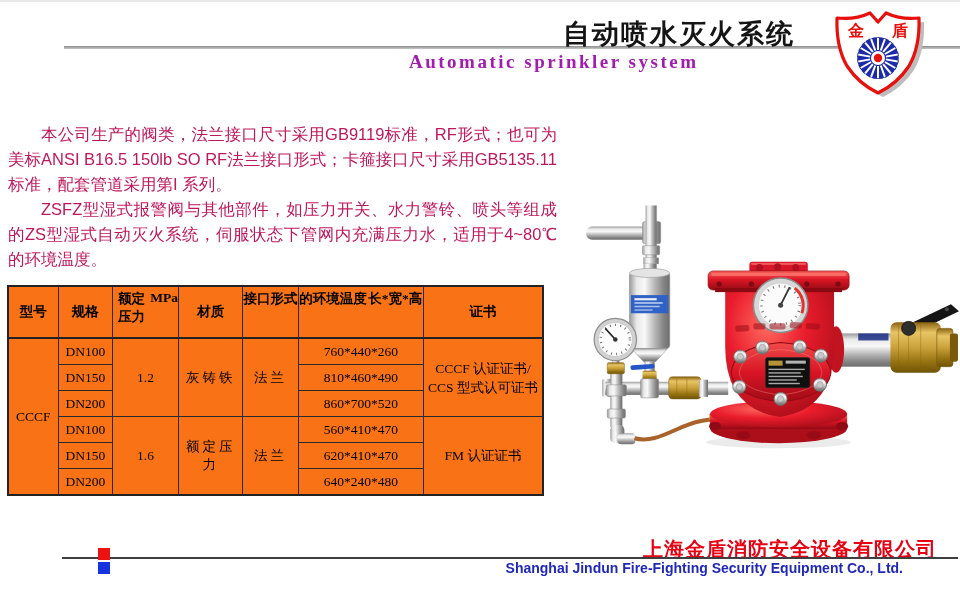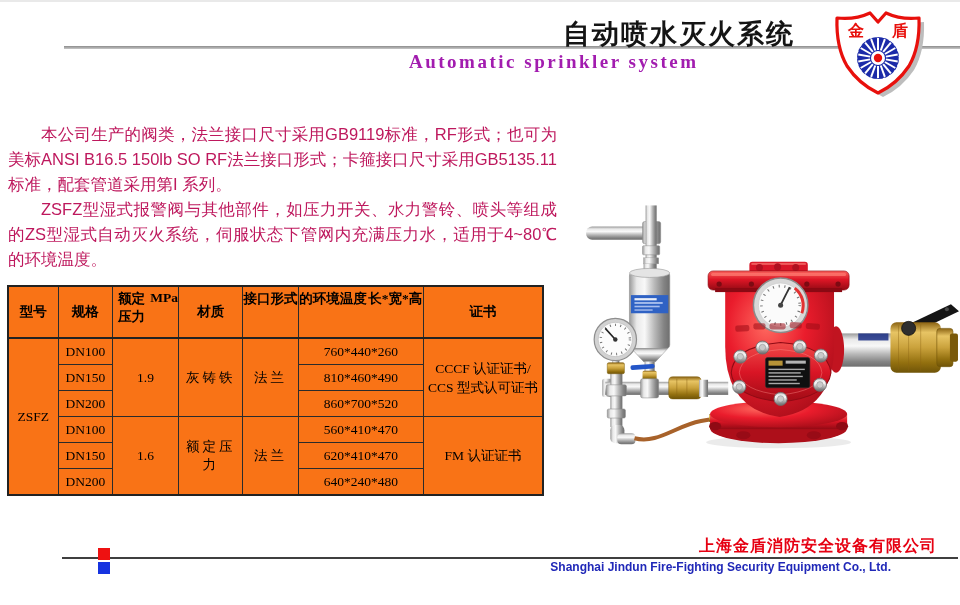--- a/index.html
+++ b/index.html
@@ -28,24 +28,24 @@
   .spec-table tr.hd td{height:50px;font-weight:bold;border-bottom:2px solid #222;}
   .spec-table{border:2px solid #222;}
   .hd .two{display:flex;flex-direction:row;justify-content:space-around;height:44px;padding:3px 0;}
   .mat{letter-spacing:3px;}
   .cert{white-space:pre-line;line-height:19px;}
 
   
   .photo{position:absolute;top:190px;left:572px;width:388px;height:305px;}
 
   
-  .ft-cn{position:absolute;top:534px;right:23px;font-size:16px;font-weight:bold;
+  .ft-cn{position:absolute;top:534px;right:23px;font-size:20px;font-weight:bold;
          letter-spacing:1px;color:#e60012;white-space:nowrap;}
   .ft-line{position:absolute;top:555px;left:62px;width:896px;height:2px;background:#3f3f3f;}
-  .ft-en{position:absolute;top:558px;right:69px;font-size:12px;font-weight:bold;
+  .ft-en{position:absolute;top:558px;right:57px;font-size:14px;font-weight:bold;
          color:#2028b8;white-space:nowrap;}
   .sq{position:absolute;width:12px;height:12px;z-index:3;}
   .sq-red{top:546px;left:98px;background:#ee1111;}
   .sq-blue{top:560px;left:98px;background:#1633e0;}
 </style>
 </head>
 <body>
 
 <div class="page">
 
@@ -120,23 +120,23 @@
           </td>
       <td>
         <div class="two">
               <div>的环境温度</div>
         <div>长*宽*高</div>
             </div>
           </td>
       <td>证书</td>
     </tr>
     <tr>
-      <td rowspan="6">ZSFZ</td>
+      <td rowspan="6">CCCF</td>
       <td>DN100</td>
-      <td rowspan="3">1.9</td>
+      <td rowspan="3">1.2</td>
       <td rowspan="3" class="mat">灰铸铁</td>
       <td rowspan="3" class="mat">法兰</td>
       <td>760*440*260</td>
       <td rowspan="3" class="cert">CCCF 认证证书/
 CCS 型式认可证书</td>
     </tr>
     <tr>
       <td>DN150</td>
       <td>810*460*490</td>
     </tr>

